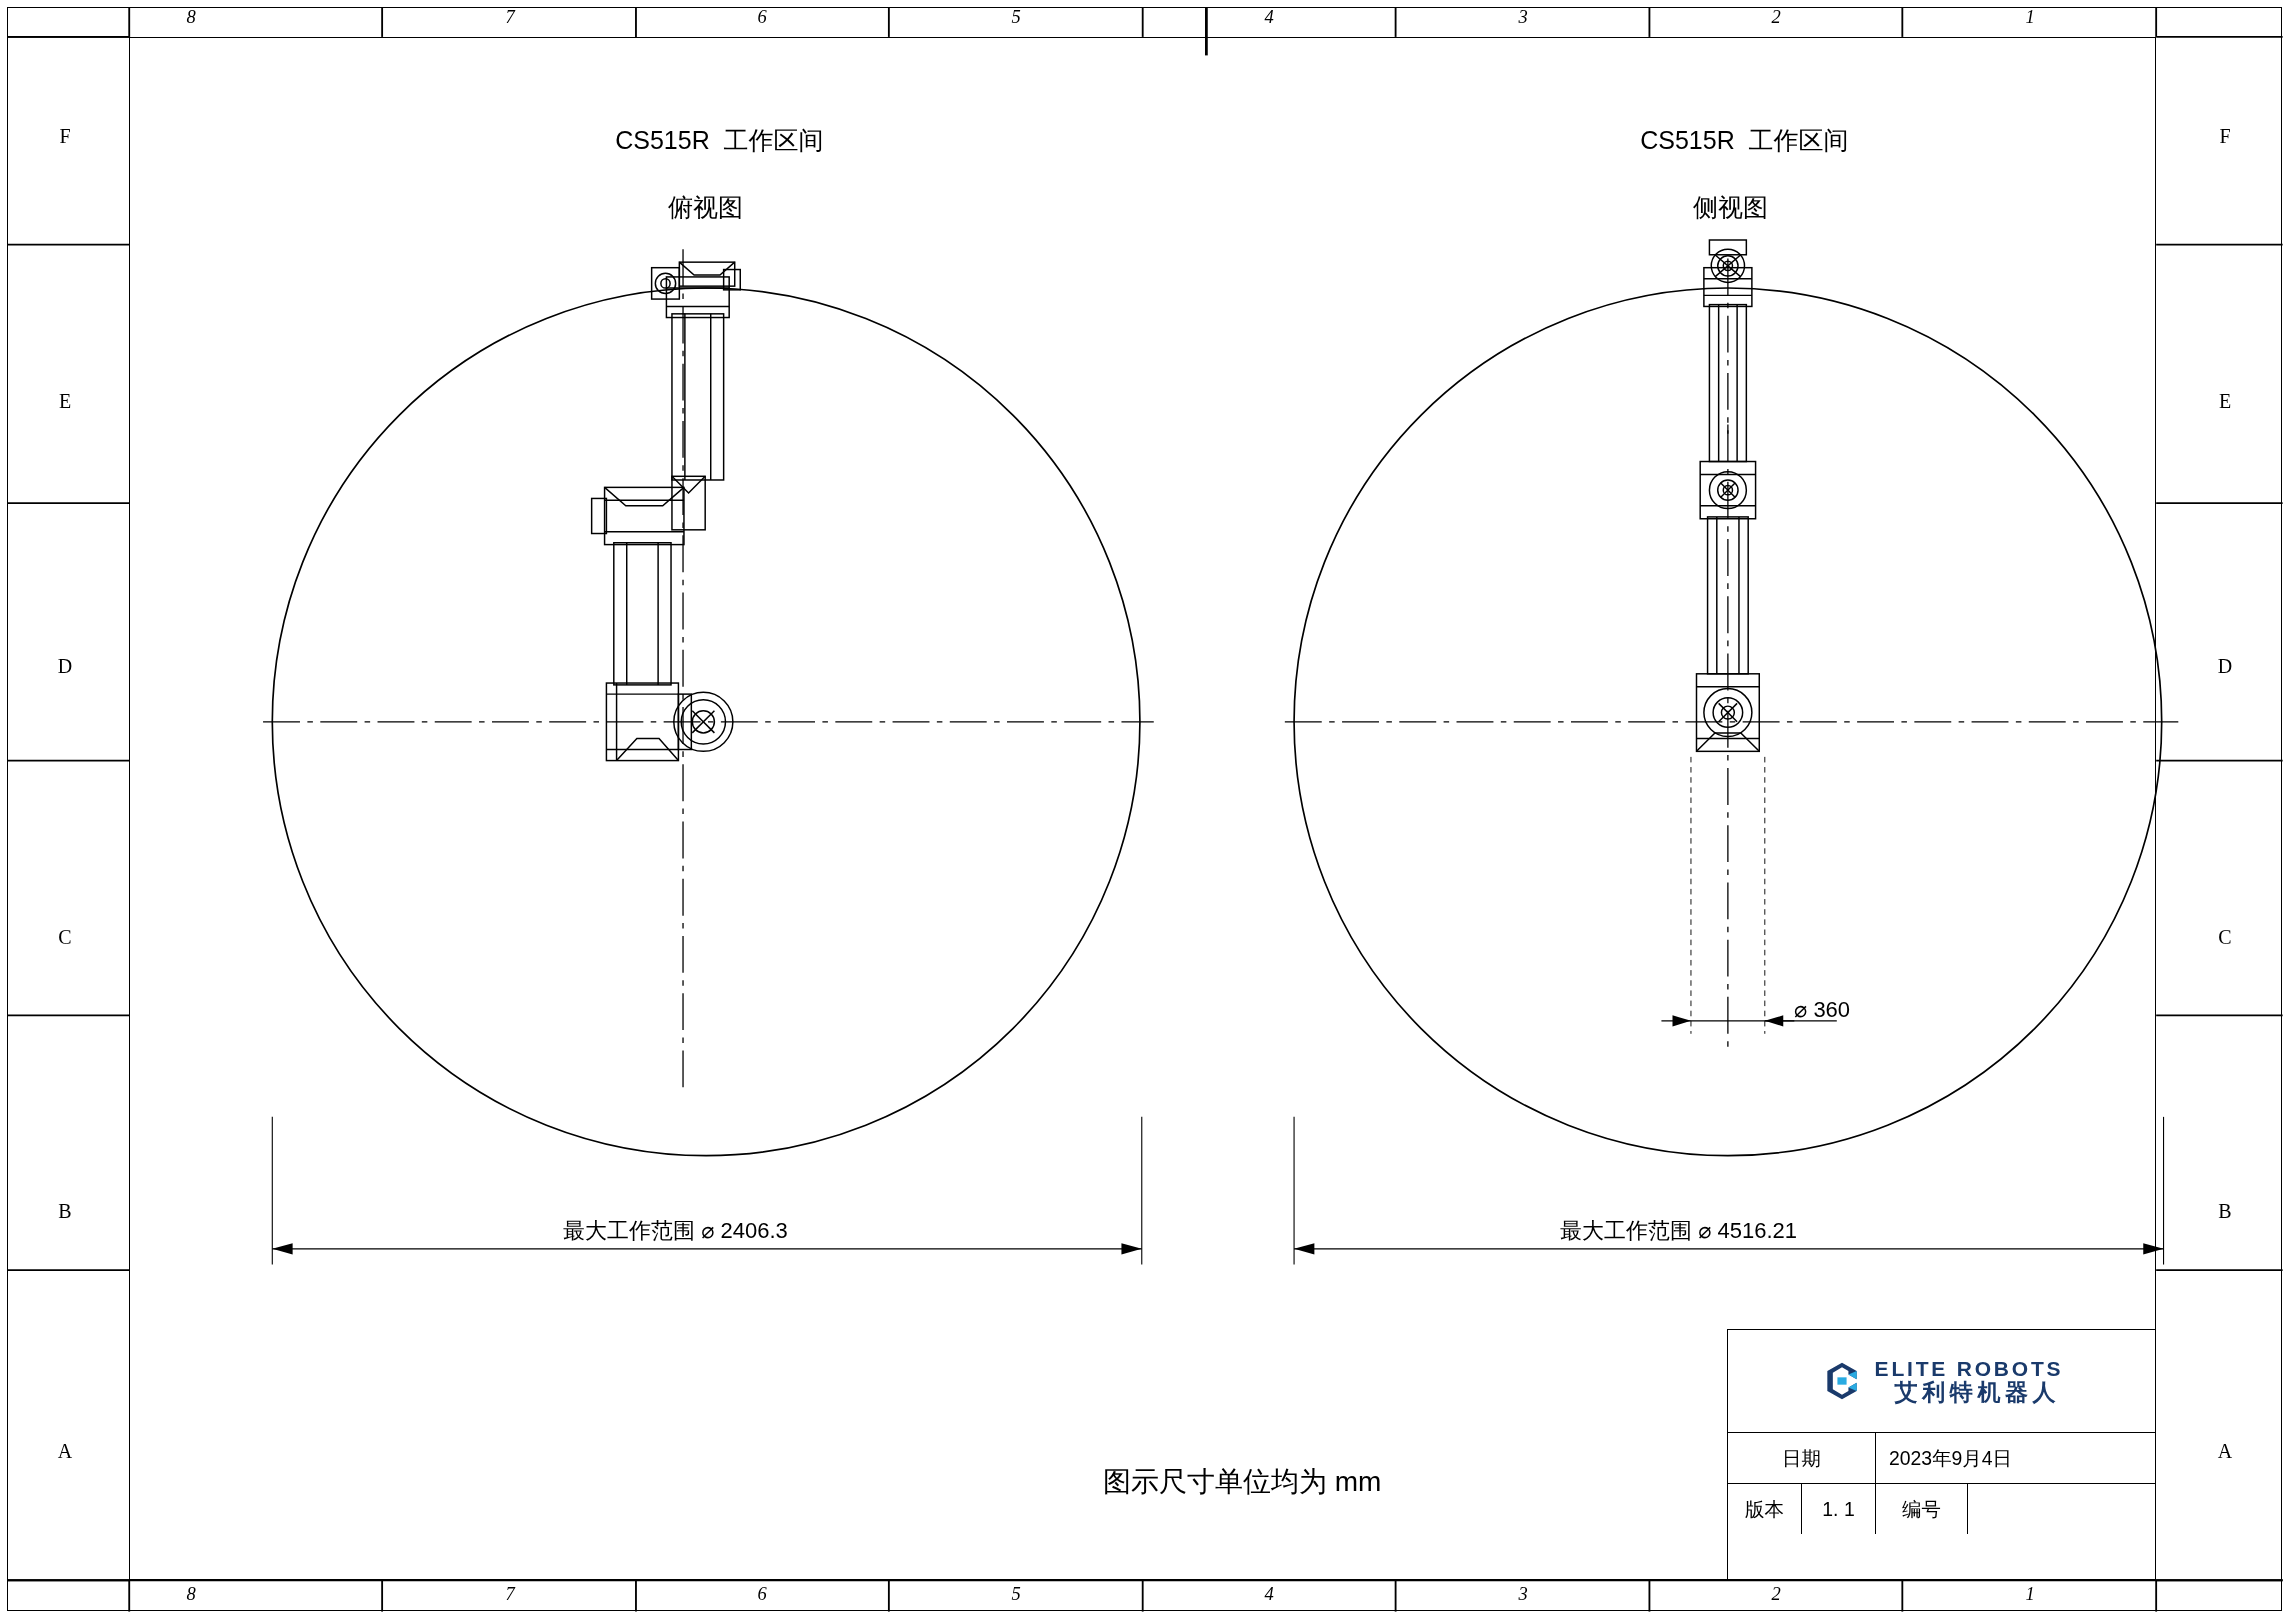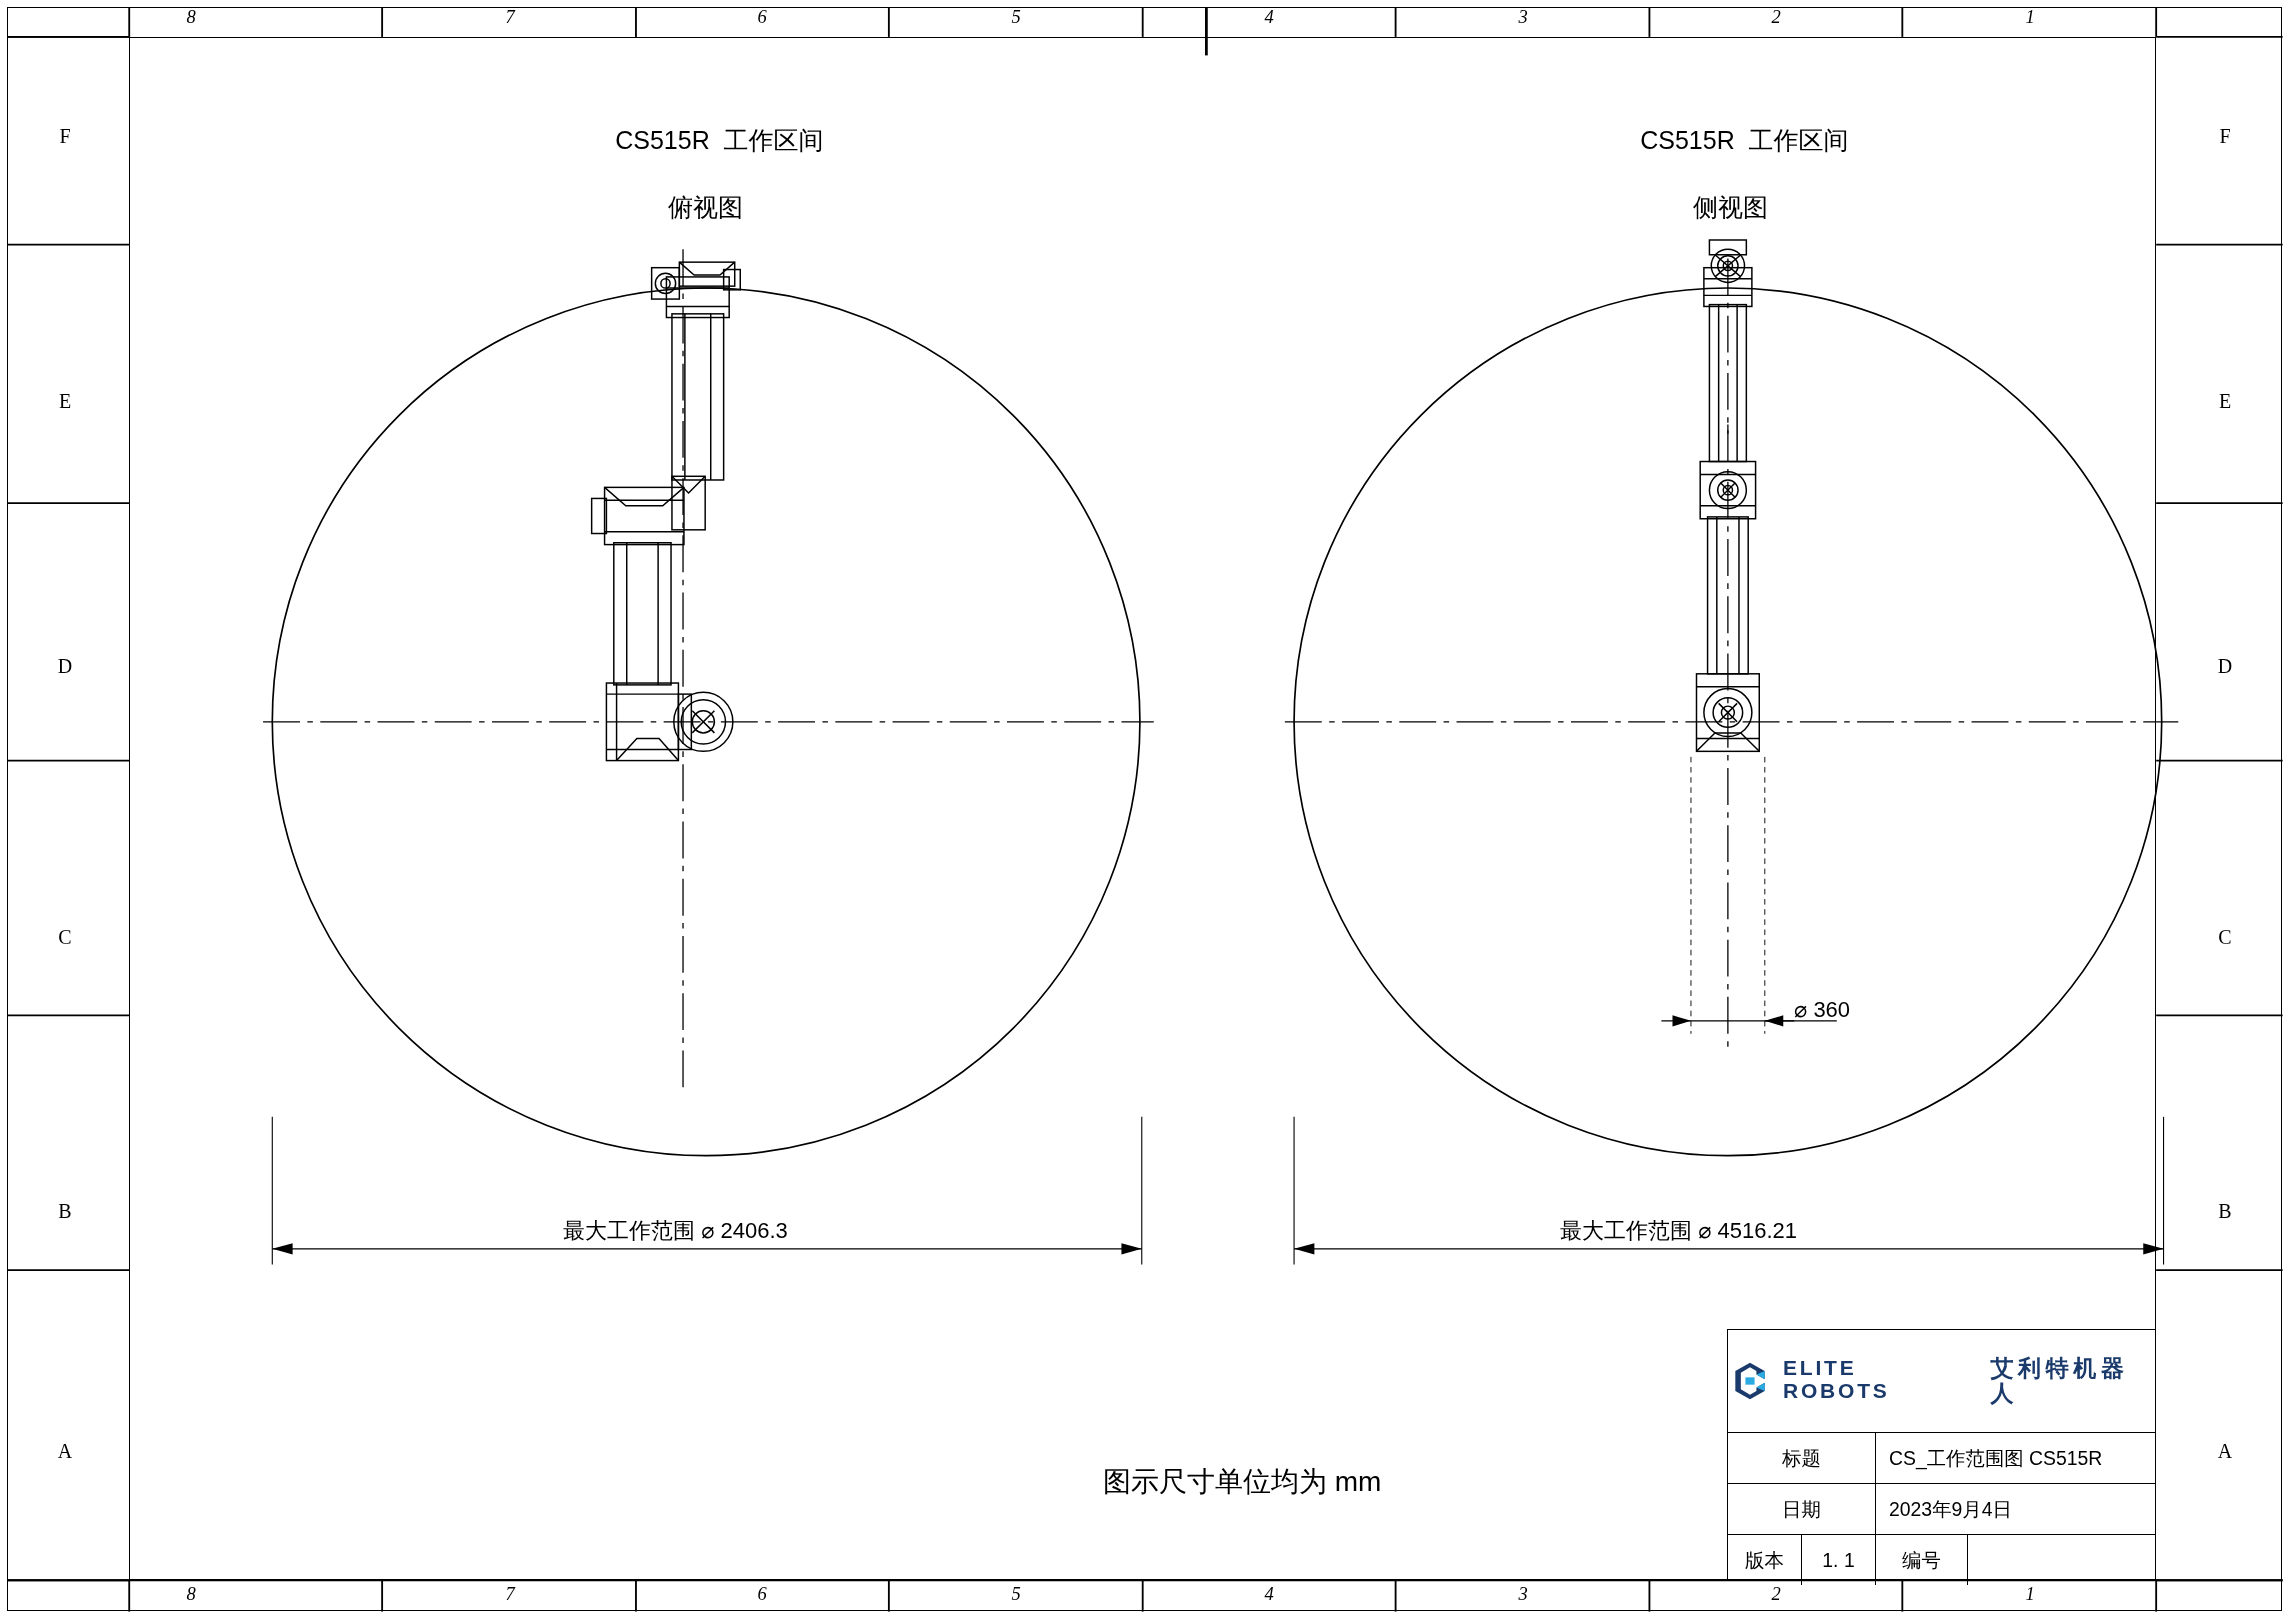--- a/index.html
+++ b/index.html
@@ -106,21 +106,21 @@
     justify-content: center;
     gap: 11px;
   }
   .logo-mark {
     width: 44px;
     height: 44px;
     flex: 0 0 auto;
   }
   .logo-text {
     display: flex;
-    flex-direction: row;
+    flex-direction: column;
     line-height: 1.1;
   }
   .logo-en {
     font-size: 21px;
     letter-spacing: 2.8px;
     font-weight: bold;
     color: #1a3a6b;
   }
   .logo-cn {
     font-size: 23px;
@@ -392,24 +392,20 @@
         <path d="M31 17 L40 22 L40 13 Z" fill="#29abe2"></path>
         <path d="M31 31 L40 26 L40 35 Z" fill="#29abe2"></path>
         <path d="M19 20 L29 20 L29 28 L19 28 Z" fill="#29abe2"></path>
       </svg>
       <span class="logo-text">
         <span class="logo-en">ELITE ROBOTS</span>
         <span class="logo-cn">艾利特机器人</span>
       </span>
     </div>
 
-    <div class="tb-row">
-      <div class="tb-cell label">标题</div>
-      <div class="tb-cell value">CS_工作范围图 CS515R</div>
-    </div>
 
     <div class="tb-row">
       <div class="tb-cell label">日期</div>
       <div class="tb-cell value">2023年9月4日</div>
     </div>
 
     <div class="tb-row">
       <div class="tb-cell v-label">版本</div>
       <div class="tb-cell v-val">1. 1</div>
       <div class="tb-cell n-label">编号</div>

